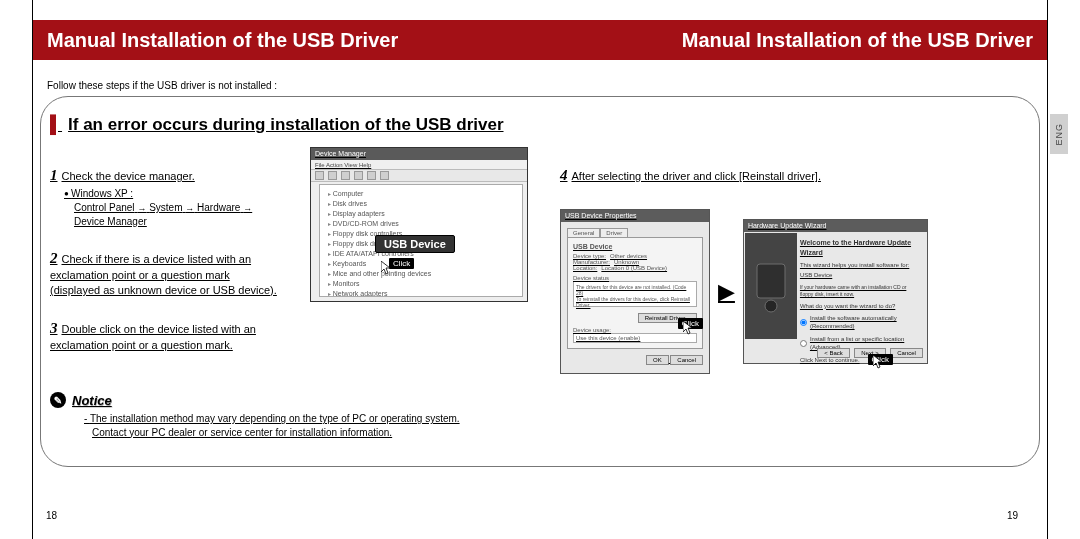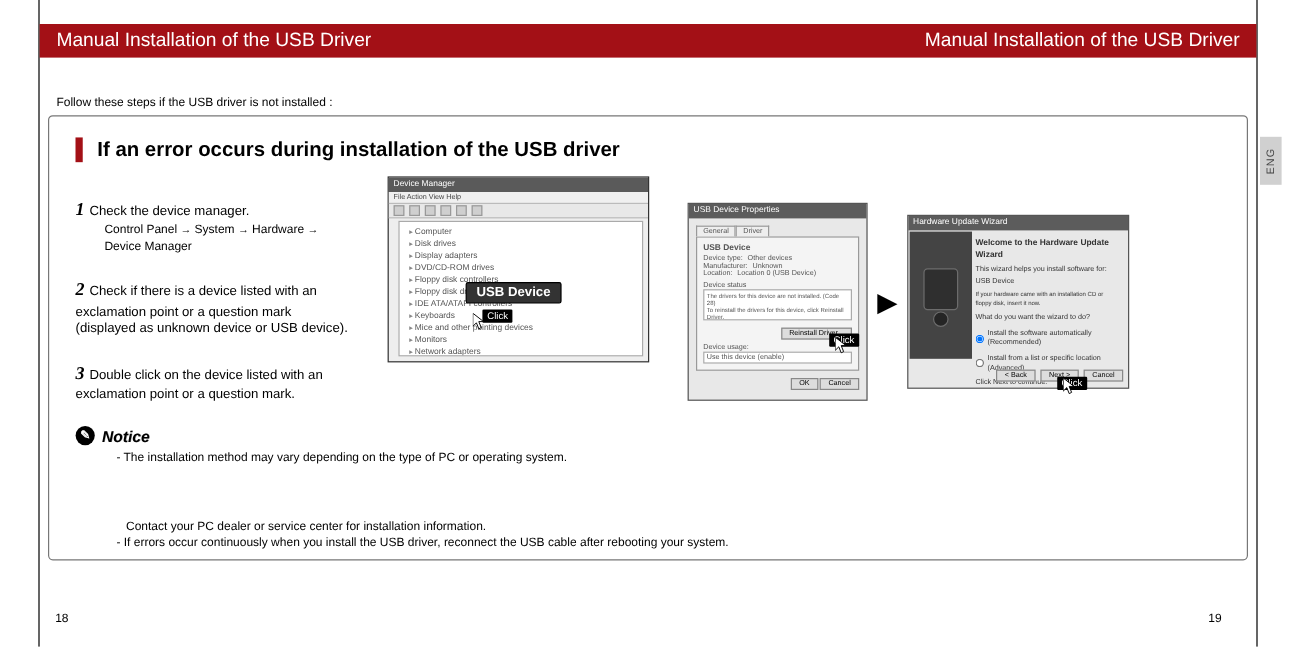--- a/index.html
+++ b/index.html
@@ -7,32 +7,32 @@
     width: 1080px; height: 539px;
     font-family: Arial, Helvetica, sans-serif;
     background: #fff; color: #000; position: relative; overflow: hidden;
   }
   .page-rule {
     position: absolute; top: 0; bottom: 0; width: 1px; background: #000;
   }
   .page-rule.left { left: 32px; }
   .page-rule.right { right: 32px; }
   .header-band {
-    position: absolute; left: 33px; right: 33px; top: 20px; height: 28px;
+    position: absolute; left: 33px; right: 33px; top: 20px; height: 40px;
     background: #a31016; color: #fff; display: flex;
-    align-items: center; font-size: 16px; font-weight: normal;
+    align-items: center; font-size: 20px; font-weight: bold;
   }
   .header-band .h-left { padding-left: 14px; flex: 1; }
   .header-band .h-right { padding-right: 14px; flex: 1; text-align: right; }
   .intro {
     position: absolute; left: 47px; top: 80px; font-size: 10px;
   }
   .content-box {
     position: absolute; left: 40px; right: 40px; top: 96px; bottom: 72px;
-    border: 1px solid #777; border-radius: 4px; padding: 18px 22px 14px 22px;
+    border: 1px solid #777; border-radius: 28px; padding: 18px 22px 14px 9px; text-decoration: underline;
   }
   .section-title {
     font-size: 17px; font-weight: bold; color: #000;
   }
   .section-title .bar { color: #a31016; margin-right: 6px; font-weight: 900; }
   .cols { display: flex; gap: 30px; margin-top: 10px; }
   .col-left { width: 230px; }
   .col-mid { width: 220px; }
   .col-right { flex: 1; }
   .step { font-size: 11px; margin-top: 20px; line-height: 1.35; }
@@ -126,20 +126,21 @@
 
 <div class="content-box">
   <div class="section-title">
     <span class="bar">▌</span><span>If an error occurs during installation of the USB driver</span>
   </div>
 
   <div class="cols">
 
     <div class="col-left">
       <div class="step"><span class="num">1</span><span>Check the device manager.</span></div>
+      <div class="bullet-sub">Windows XP :</div>
       <div class="path">
         <span>Control Panel</span> <span class="arrow-sm">→</span>
         <span>System</span> <span class="arrow-sm">→</span>
         <span>Hardware</span> <span class="arrow-sm">→</span><br>
         <span>Device Manager</span>
       </div>
       <div class="step"><span class="num">2</span><span>Check if there is a device listed with an exclamation point or a question mark (displayed as unknown device or USB device).</span></div>
       <div class="step"><span class="num">3</span><span>Double click on the device listed with an exclamation point or a question mark.</span></div>
     </div>
 
@@ -173,20 +174,21 @@
         <div class="click-lbl" style="bottom:32px; left:78px;">Click</div>
         <div class="cursor" style="bottom:26px; left:70px;">
           <svg width="10" height="14" viewBox="0 0 10 14">
               <polygon points="0,0 0,11 3,8 5,13 7,12 5,7 9,7" fill="#fff" stroke="#000" stroke-width="0.8"></polygon>
             </svg>
         </div>
       </div>
     </div>
 
     <div class="col-right">
+      <div class="step"><span class="num">4</span><span>After selecting the driver and click [Reinstall driver].</span></div>
 
       <div class="dialog-row">
 
         <div class="dlg props">
           <div class="titlebar">USB Device Properties</div>
           <div class="body">
             <div class="tabs"><span>General</span><span>Driver</span></div>
             <div class="panel">
               <div style="font-weight:bold; font-size:7px; margin-bottom:3px;">USB Device</div>
               <div style="display:flex; gap:4px;">
@@ -262,19 +264,18 @@
       </div>
     </div>
   </div>
 
   <div class="notice-row">
     <div class="notice-badge">✎</div>
     <div class="notice-label">Notice</div>
   </div>
   <div class="notice-list">
     <div class="dash">The installation method may vary depending on the type of PC or operating system.</div>
-    <div style="margin-left:8px;margin-top:44px;">Contact your PC dealer or service center for installation information.</div>
-    <div class="dash">If errors occur continuously when you install the USB driver, reconnect the USB cable after rebooting your system.</div>
+    <div style="margin-left:8px;">Contact your PC dealer or service center for installation information.</div>
   </div>
 </div>
 
 <div class="pagenum left">18</div>
 <div class="pagenum right">19</div>
 
 </body></html>

